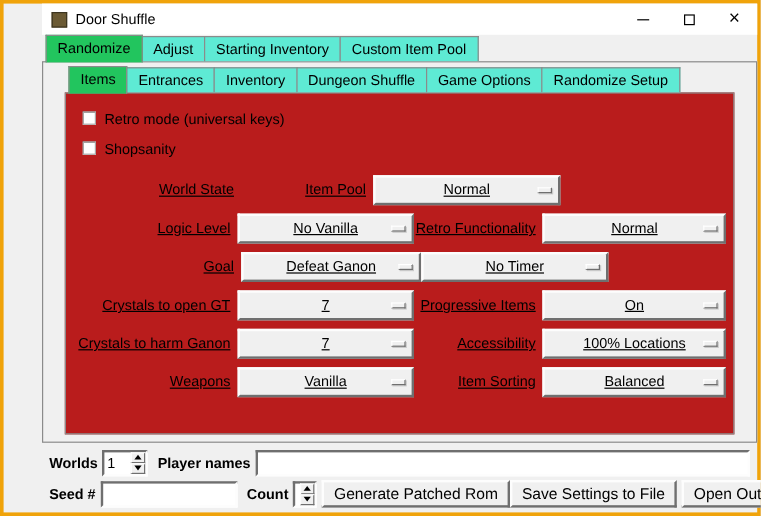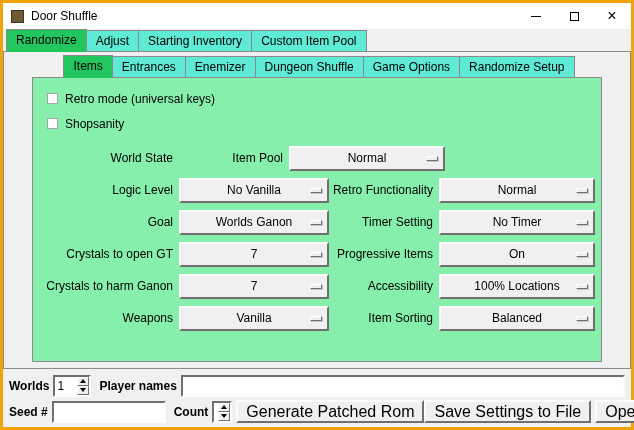--- a/index.html
+++ b/index.html
@@ -4,21 +4,21 @@
 <style>
   * { box-sizing: border-box; }
   html,body { margin:0; padding:0; background:#c9c9c9; }
   body { font-family: "Liberation Sans", sans-serif; font-size: 12px; color:#000; }
 
   .window {
     width: 634px; height: 430px;
     border: 3px solid #f0a30a;
     background: #f0f0f0;
     display: flex; flex-direction: column;
-    position: relative; margin: 0 auto;
+    position: relative; margin: 0 auto; padding-left: 32px;
   }
 
   
   .titlebar {
     height: 26px; background: #ffffff;
     display: flex; align-items: center;
     padding-left: 8px; flex: 0 0 auto;
   }
   .app-icon {
     width: 13px; height: 13px; margin-right: 7px;
@@ -61,42 +61,42 @@
     flex: 1; min-height: 0;
     border: 1px solid #8b8b8b;
     display: flex; flex-direction: column;
     background: #f0f0f0;
     position: relative; z-index: 1;
   }
 
   .inner-notebook {
     flex: 1; min-height: 0;
     margin: 3px 18px 6px 18px;
-    display: flex; flex-direction: column; align-items: center;
+    display: flex; flex-direction: column;
   }
   .inner-pane {
     flex: 1; min-height: 0;
     border: 1px solid #8b8b8b;
-    background: #86efac;
+    background: #b91c1c;
     padding: 8px 6px 6px 6px;
     position: relative; z-index: 1;
   }
 
   
   .check-row { display: flex; align-items: center; height: 25px; margin-left: 8px; }
   .checkbox {
     width: 11px; height: 11px; background: #ffffff;
     border: 1px solid; border-color: #6e6e6e #ffffff #ffffff #6e6e6e;
     outline: 1px solid #a7a7a7; outline-offset: -1px;
     margin-right: 7px; flex: 0 0 auto;
   }
   .check-label { white-space: nowrap; }
 
   
-  .form-area { margin-top: 6px; }
+  .form-area { margin-top: 6px; text-decoration: underline; }
   .form-row { display: flex; align-items: center; height: 32px; }
   .flabel { white-space: nowrap; }
   .flabel.left  { width: 140px; padding-right: 6px; text-align: right; }
   .flabel.right { width: 110px; padding-right: 6px; text-align: right; }
 
   .dropdown {
     height: 25px;
     background: #f0f0f0;
     border: 2px solid;
     border-color: #fdfdfd #6f6f6f #6f6f6f #fdfdfd;
@@ -147,21 +147,21 @@
     display: flex; align-items: center; justify-content: center;
   }
   .arr-up   { width: 0; height: 0; border-left: 3px solid transparent; border-right: 3px solid transparent; border-bottom: 4px solid #000; }
   .arr-down { width: 0; height: 0; border-left: 3px solid transparent; border-right: 3px solid transparent; border-top: 4px solid #000; }
 
   .btn {
     height: 23px; background: #f0f0f0;
     border: 2px solid; border-color: #fdfdfd #6f6f6f #6f6f6f #fdfdfd;
     display: flex; align-items: center; justify-content: center;
     padding: 0 8px; white-space: nowrap; cursor: default;
-    font-family: "Liberation Sans", sans-serif; font-size: 16px;
+    font-family: "Liberation Sans", sans-serif; font-size: 13px;
   }
 
   .mr4 { margin-right: 4px; } .ml8 { margin-left: 8px; } .ml4 { margin-left: 4px; }
   .push-right { margin-left: auto; }
 </style>
 </head>
 <body>
 
 <div class="window">
 
@@ -189,21 +189,21 @@
       <div class="tab">Starting Inventory</div>
       <div class="tab">Custom Item Pool</div>
     </div>
 
     <div class="outer-pane">
       <div class="inner-notebook">
 
         <div class="tabbar">
           <div class="tab selected">Items</div>
           <div class="tab">Entrances</div>
-          <div class="tab">Enemizer</div>
+          <div class="tab">Inventory</div>
           <div class="tab">Dungeon Shuffle</div>
           <div class="tab">Game Options</div>
           <div class="tab">Randomize Setup</div>
         </div>
 
         <div class="inner-pane">
 
           <div class="check-row">
             <span class="checkbox"></span>
             <span class="check-label">Retro mode (universal keys)</span>
@@ -233,24 +233,23 @@
               <span class="flabel right">Retro Functionality</span>
               <div class="dropdown dd-right">
                 <span class="dd-value">Normal</span>
                 <span class="dd-indicator"></span>
               </div>
             </div>
 
             <div class="form-row">
               <span class="flabel left">Goal</span>
               <div class="dropdown dd-left">
-                <span class="dd-value">Worlds Ganon</span>
-                <span class="dd-indicator"></span>
-              </div>
-              <span class="flabel right">Timer Setting</span>
+                <span class="dd-value">Defeat Ganon</span>
+                <span class="dd-indicator"></span>
+              </div>
               <div class="dropdown dd-right">
                 <span class="dd-value">No Timer</span>
                 <span class="dd-indicator"></span>
               </div>
             </div>
 
             <div class="form-row">
               <span class="flabel left">Crystals to open GT</span>
               <div class="dropdown dd-left">
                 <span class="dd-value">7</span>

